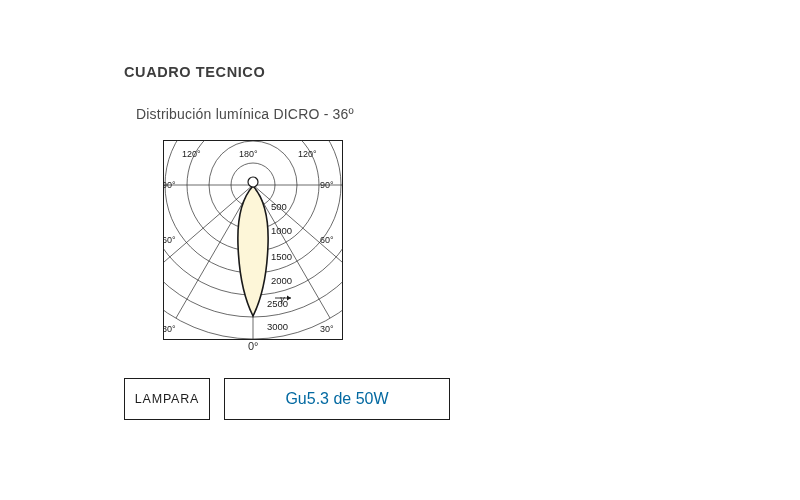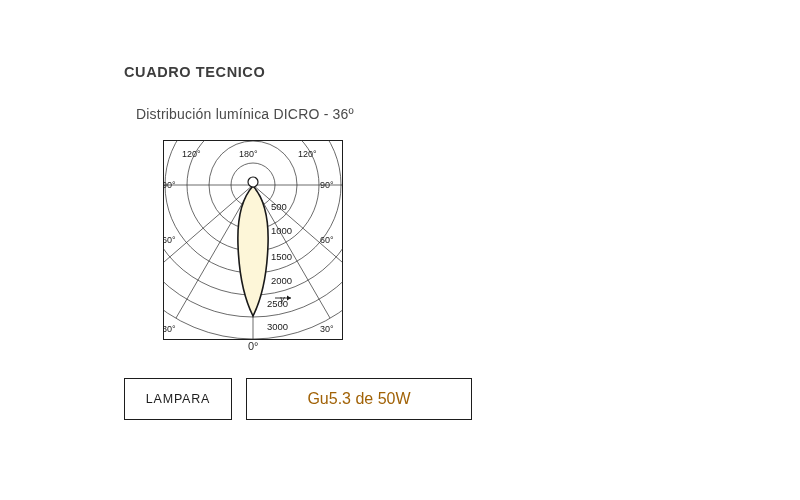--- a/index.html
+++ b/index.html
@@ -67,34 +67,34 @@
   }
   .spec-box {
     border: 1px solid #1d1d1d;
     display: flex;
     align-items: center;
     justify-content: center;
     background: #ffffff;
     box-sizing: border-box;
   }
   .spec-box.small {
-    width: 108px;
+    width: 86px;
     font-size: 12.5px;
     letter-spacing: 0.8px;
     color: #1d1d1d;
   }
   .spec-box.mid {
     width: 202px;
     font-size: 16px;
     color: #1d1d1d;
   }
   .spec-box.wide {
     width: 226px;
     font-size: 16px;
-    color: #a16207;
+    color: #0369a1;
   }
   text {
     font-family: "Liberation Sans", sans-serif;
   }
 </style>
 </head>
 <body>
 
 <div id="page">
 

